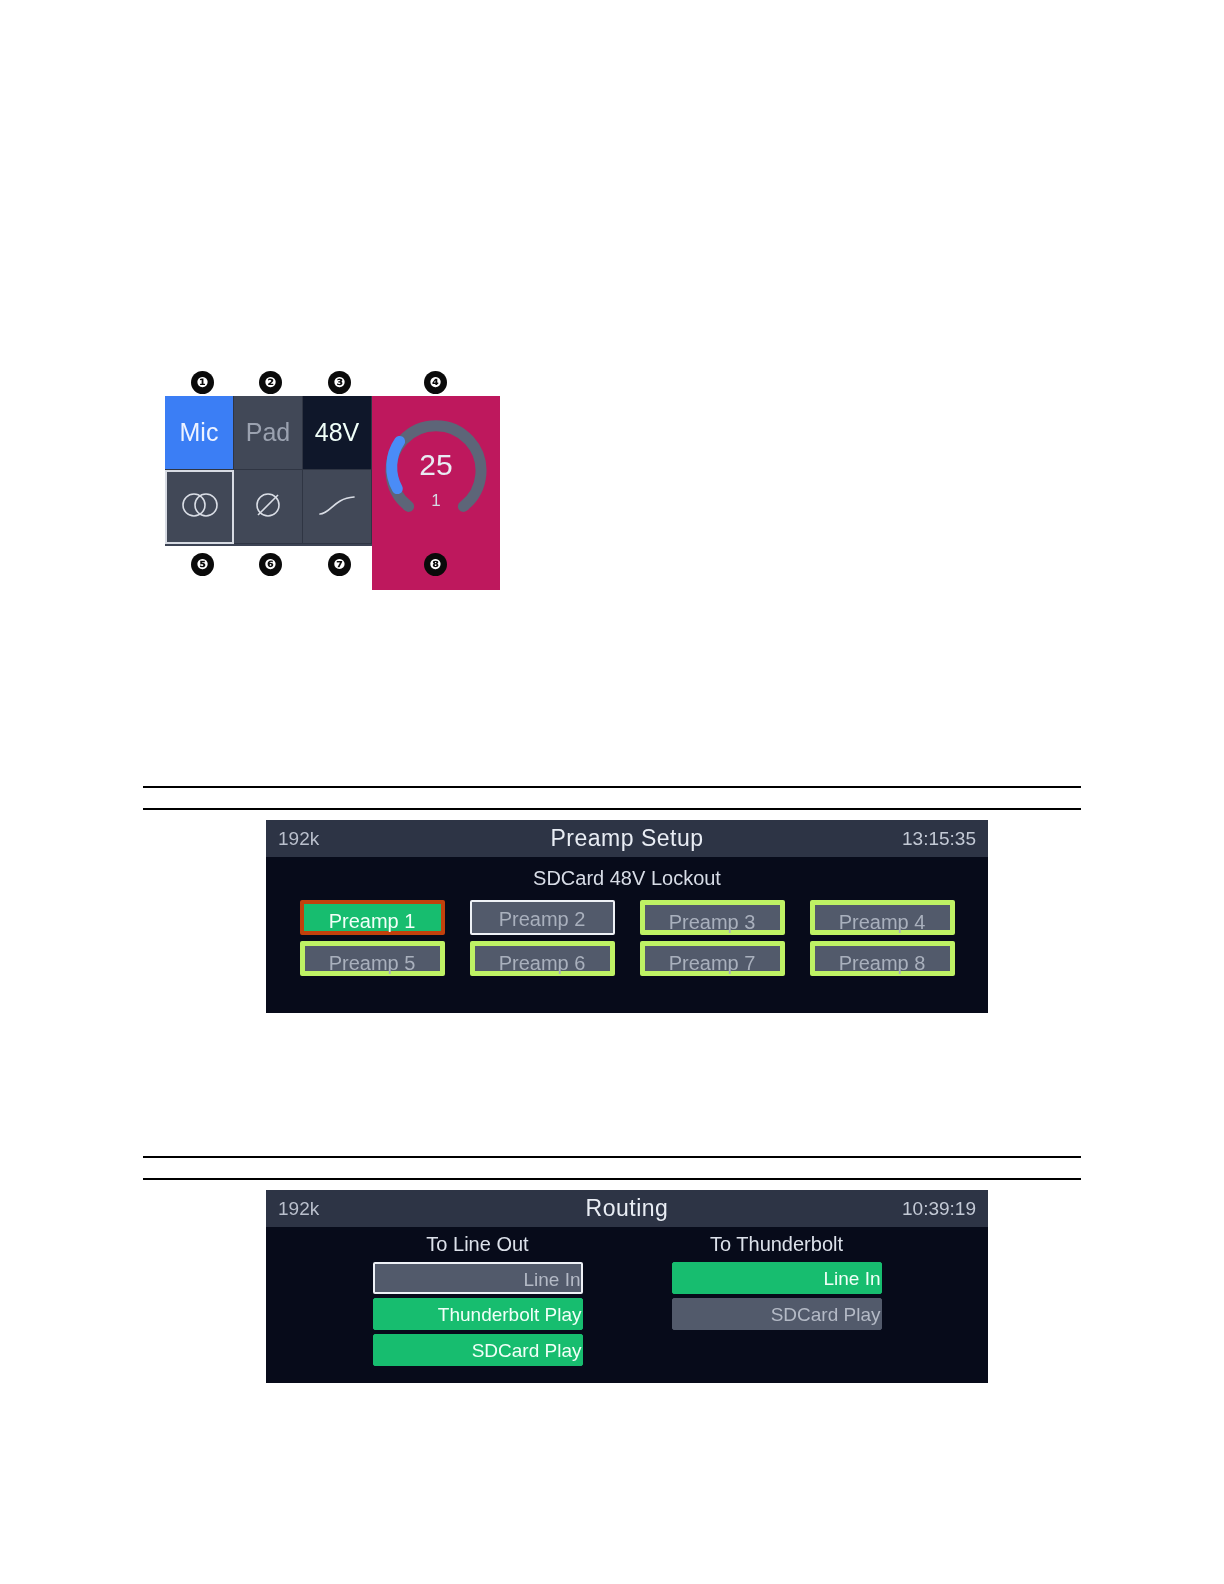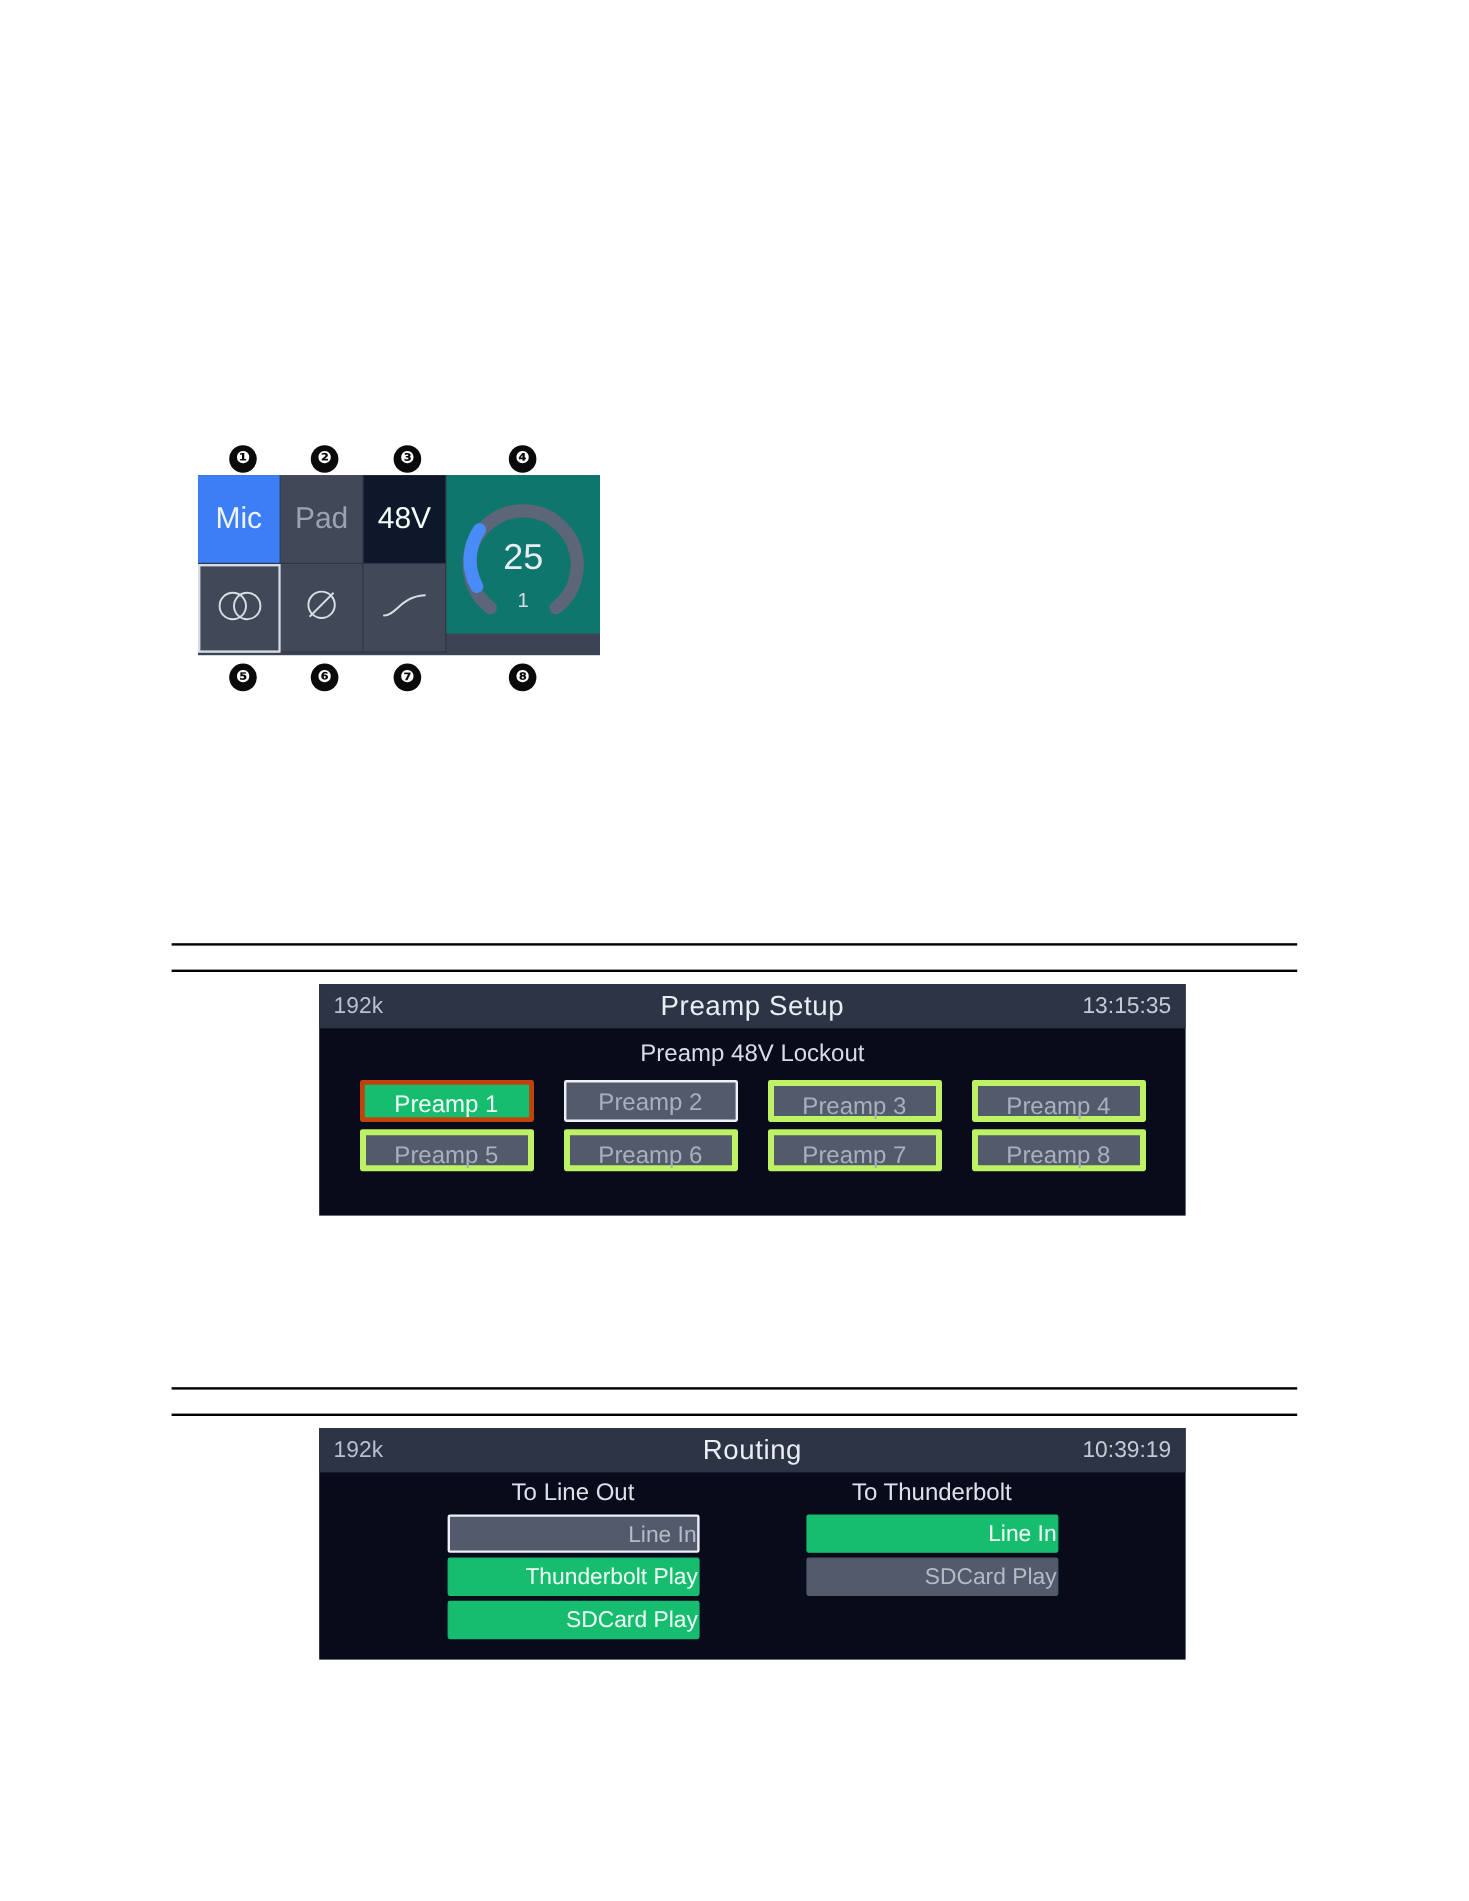--- a/index.html
+++ b/index.html
@@ -84,22 +84,22 @@
     font-size: 25px;
   }
   .strip-cell.cell-icon {
     background: #414857;
   }
   .strip-cell.cell-icon.selected {
     border: 2px solid #d7dbe3;
   }
   .strip-knobcell {
     width: 128px;
-    height: 132px;
-    background: #0f766e;
+    height: 194px;
+    background: #be185d;
     position: relative;
   }
   .knob-num {
     position: absolute;
     left: 0; right: 0;
     top: 52px;
     text-align: center;
     color: #e8ecf3;
     font-size: 30px;
   }
@@ -324,21 +324,21 @@
 <div class="hrule" id="hrule-3"></div>
 <div class="hrule" id="hrule-4"></div>
 
 <div class="device-screen" id="device-preamp-setup">
   <div class="screen-header">
     <span class="screen-samplerate">192k</span>
     <span class="screen-title">Preamp Setup</span>
     <span class="screen-clock">13:15:35</span>
   </div>
   <div class="screen-body">
-    <div class="section-caption">Preamp 48V Lockout</div>
+    <div class="section-caption">SDCard 48V Lockout</div>
     <div class="preamp-grid">
       <div class="pbtn state-on">Preamp 1</div>
       <div class="pbtn state-off focused">Preamp 2</div>
       <div class="pbtn state-off">Preamp 3</div>
       <div class="pbtn state-off">Preamp 4</div>
       <div class="pbtn state-off">Preamp 5</div>
       <div class="pbtn state-off">Preamp 6</div>
       <div class="pbtn state-off">Preamp 7</div>
       <div class="pbtn state-off">Preamp 8</div>
     </div>

